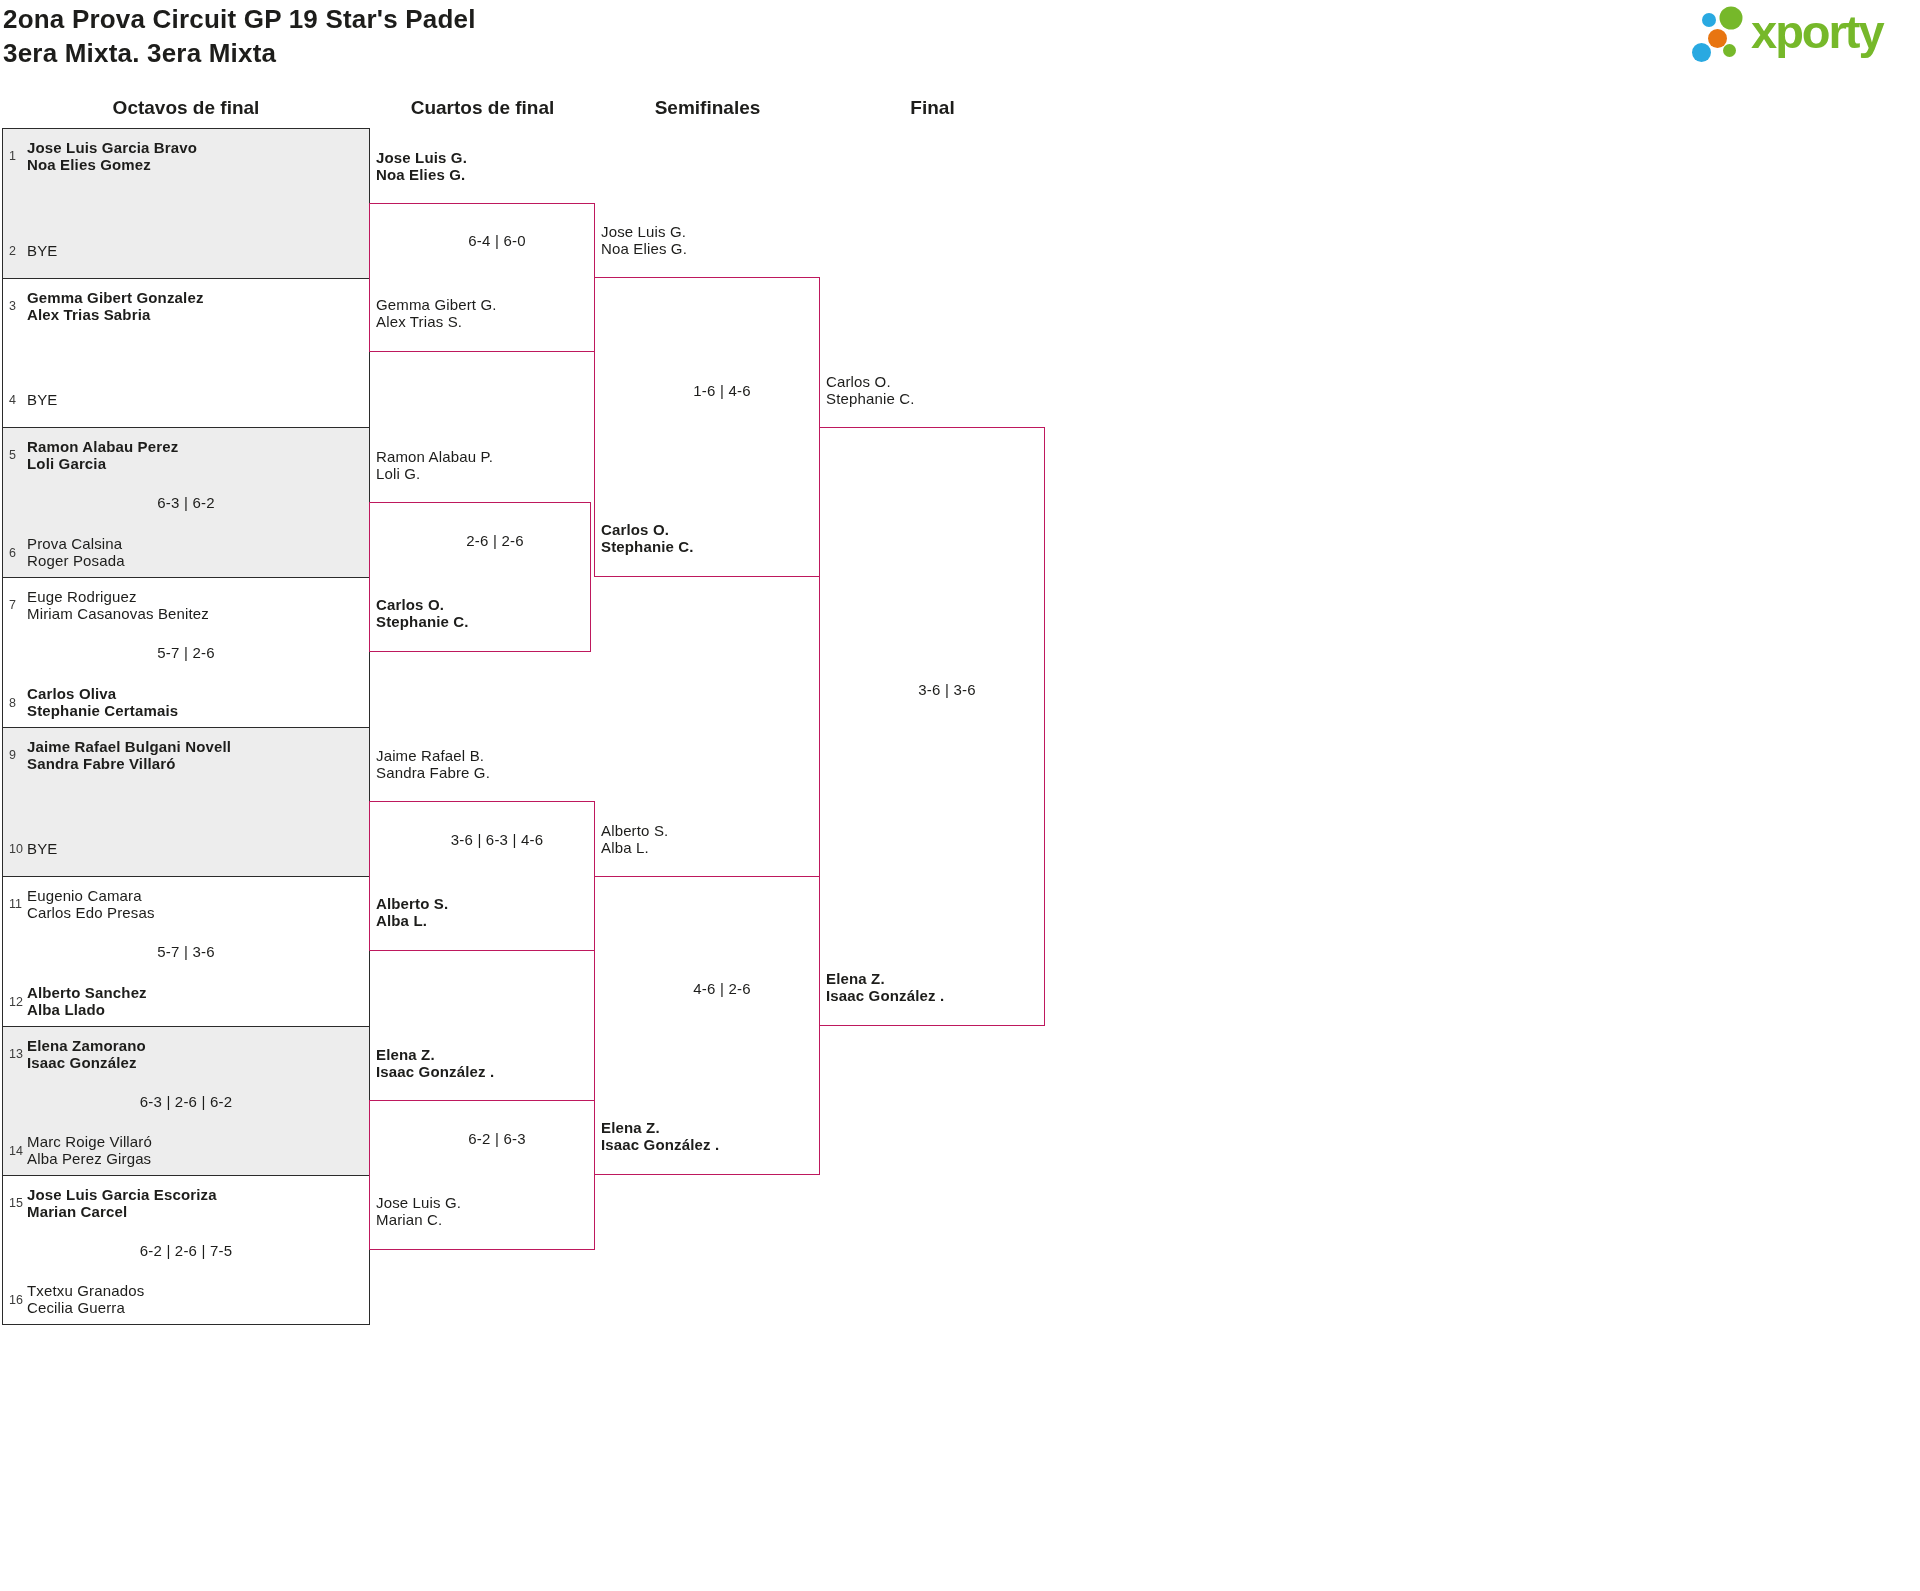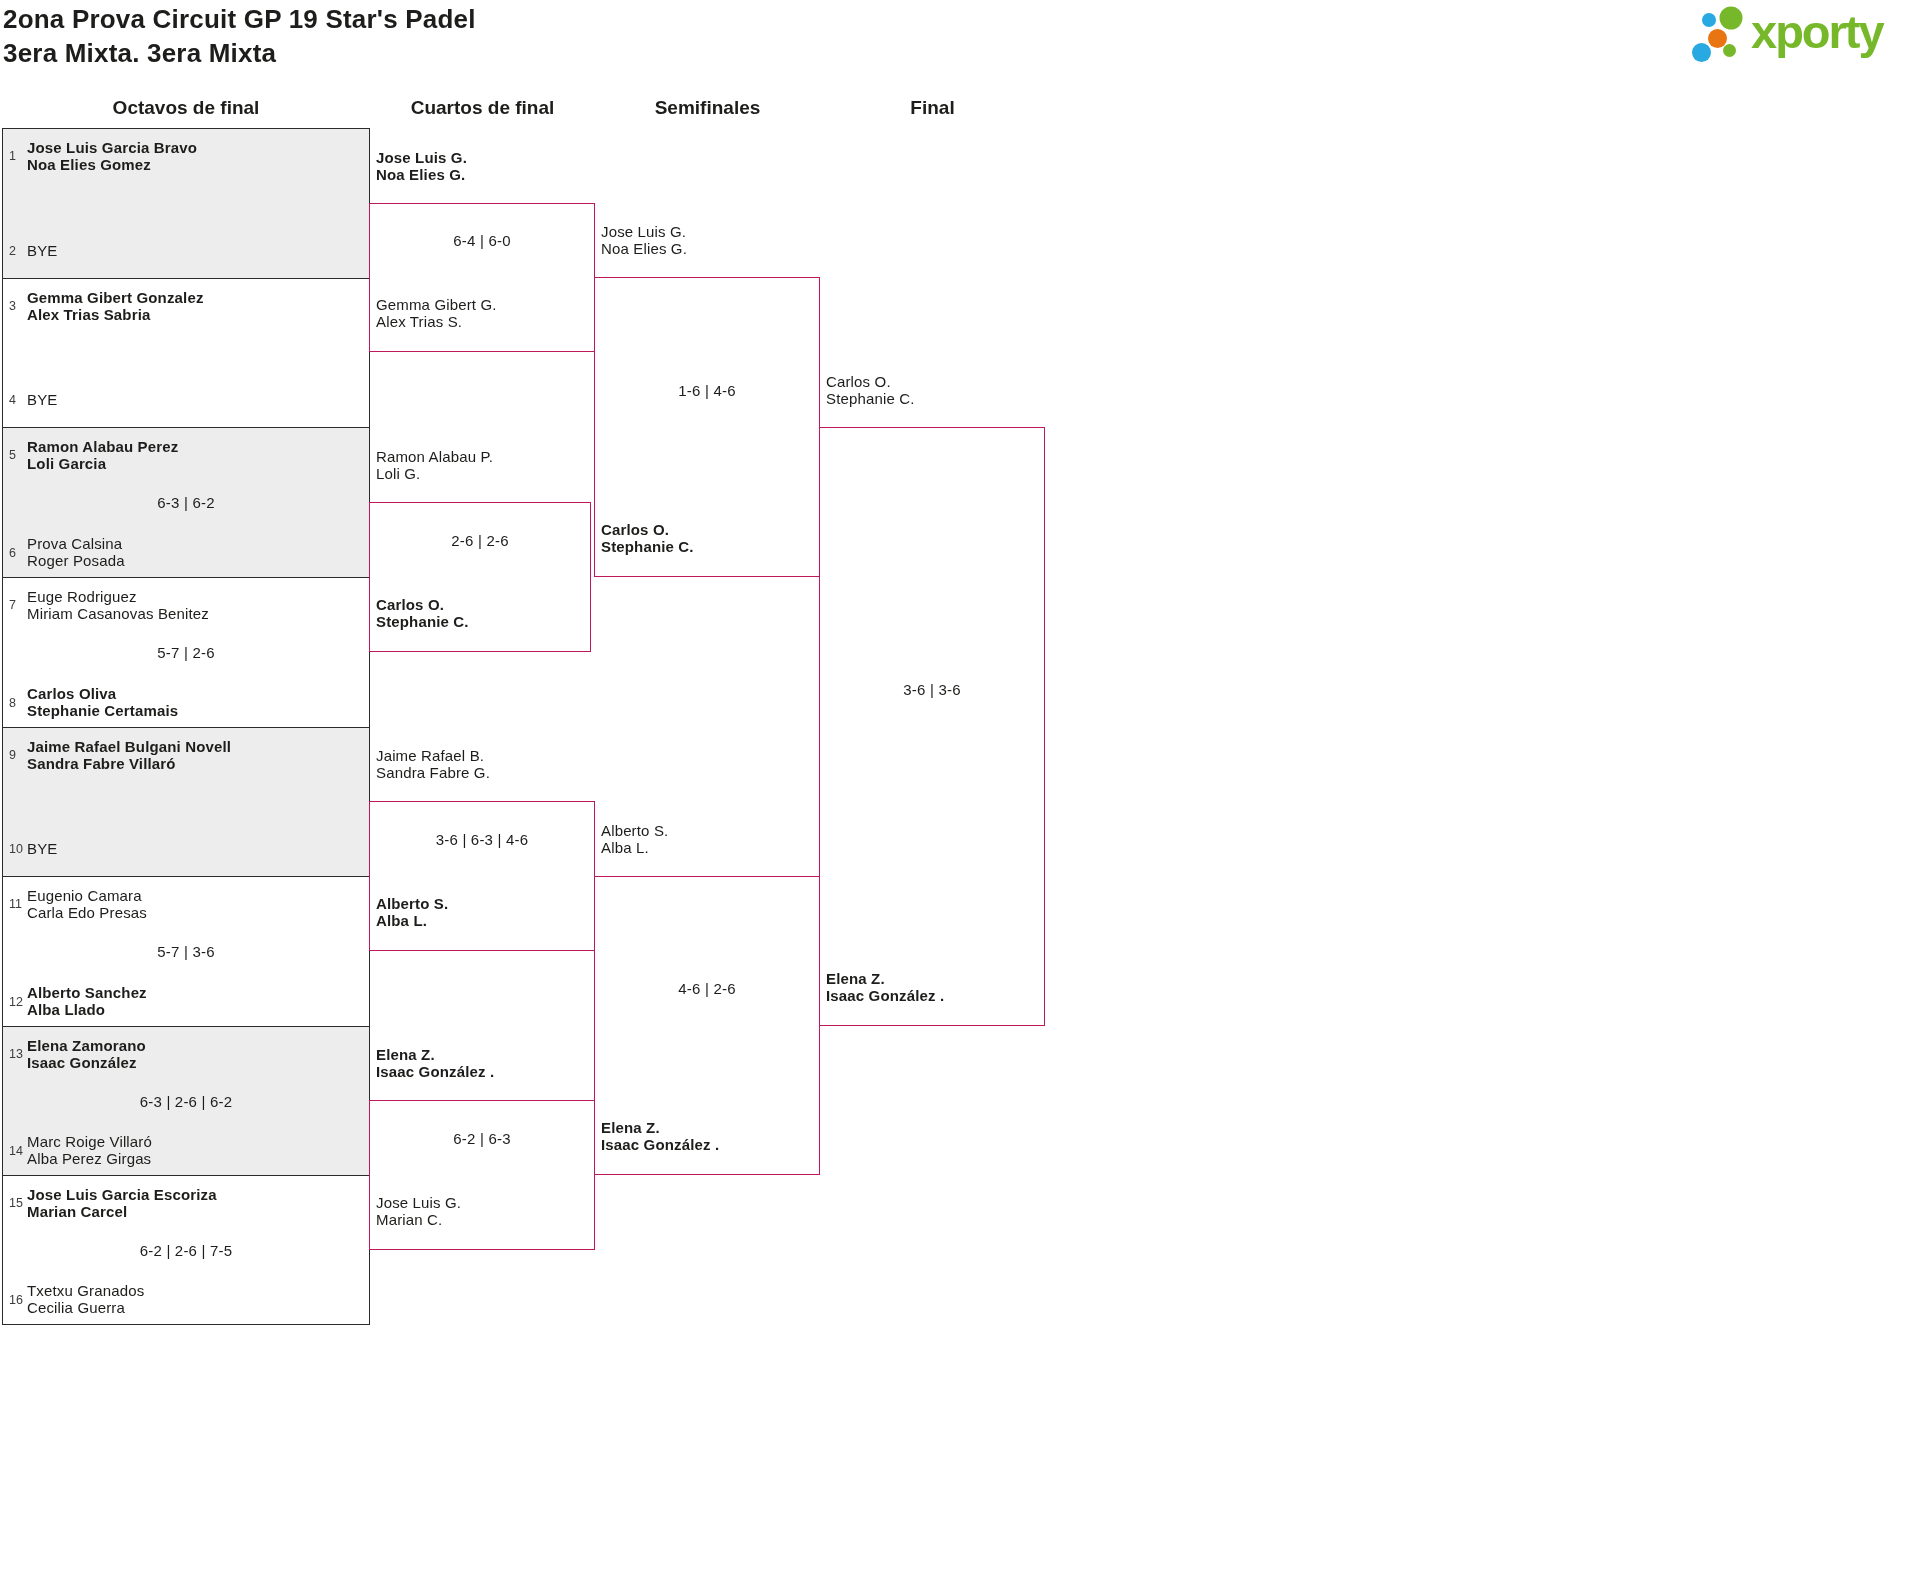--- a/index.html
+++ b/index.html
@@ -43,21 +43,21 @@
   .nb{bottom:8px;}
   .nbye{bottom:19px;}
   .w{font-weight:700;}
   .sc{position:absolute;left:0;width:100%;text-align:center;font-size:15px;letter-spacing:.2px;color:#1d1d1b;}
   .m1 .sc{top:66px;}
 
   
   .m2{position:absolute;box-sizing:border-box;border:1px solid #be185d;background:transparent;}
   .m2 .na{position:absolute;top:-55px;left:6px;}
   .m2 .ni{position:absolute;bottom:21px;left:6px;}
-  .m2 .sc{left:0;width:100%;}
+  .m2 .sc{left:0;width:100%;padding-left:15px;}
 </style>
 <title>2ona Prova Circuit GP 19 Star's Padel</title></head>
 <body>
 
 <div class="canvas">
 
   <div class="title">2ona Prova Circuit GP 19 Star's Padel</div>
   <div class="subtitle">3era Mixta. 3era Mixta</div>
 
   <a class="logo" href="#">
@@ -116,21 +116,21 @@
     <div class="seed st">9</div>
     <div class="nm nt w">Jaime Rafael Bulgani Novell
 Sandra Fabre Villaró</div>
     <div class="seed sbye">10</div>
     <div class="nm nbye">BYE</div>
   </div>
 
   <div class="m1" style="top:876px;height:150px">
     <div class="seed st">11</div>
     <div class="nm nt">Eugenio Camara
-Carla Edo Presas</div>
+Carlos Edo Presas</div>
     <div class="sc">5-7 | 3-6</div>
     <div class="seed sb">12</div>
     <div class="nm nb w">Alberto Sanchez
 Alba Llado</div>
   </div>
 
   <div class="m1 gray" style="top:1026px;height:149px">
     <div class="seed st">13</div>
     <div class="nm nt w">Elena Zamorano
 Isaac González</div>

